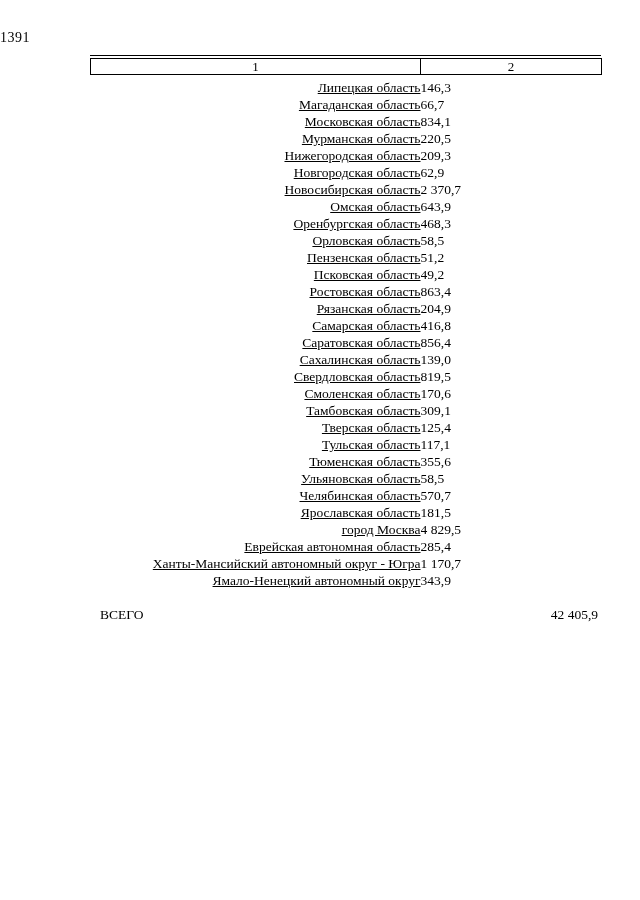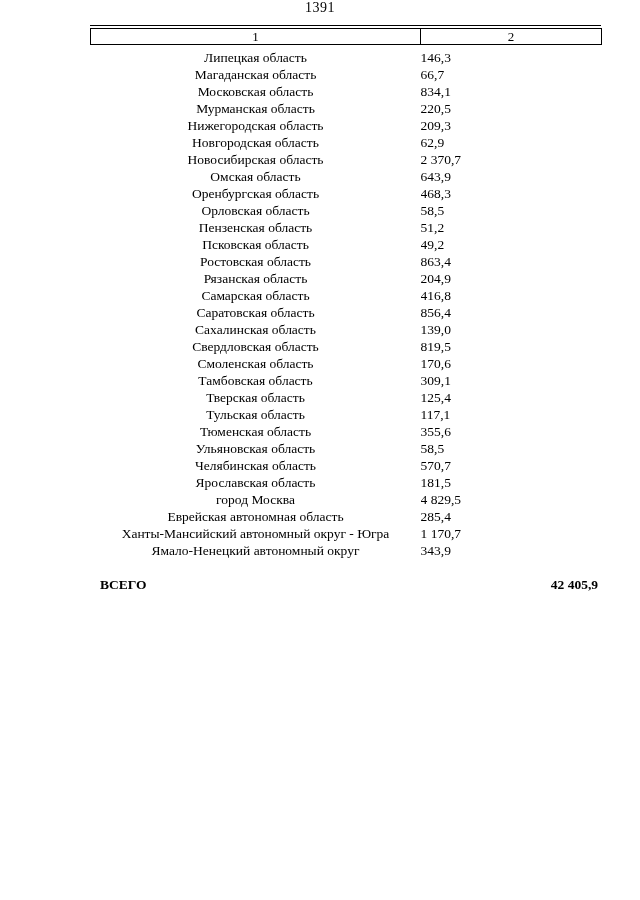--- a/index.html
+++ b/index.html
@@ -10,21 +10,21 @@
     font-family: "Liberation Serif", "DejaVu Serif", serif;
   }
   .page {
     position: relative;
     width: 640px;
     height: 900px;
     background: #ffffff;
     overflow: hidden;
   }
   .page-number {
-    text-align: center;
+    padding-top: 30px;
     font-size: 14px;
     letter-spacing: 0.5px;
   }
   .table-wrap {
     margin: 9px 0 0 90px;
     width: 511px;
     border-top: 1px solid #000000;
     padding-top: 2px;
   }
   table.data-table {
@@ -46,36 +46,37 @@
   }
   table.data-table td {
     padding: 0;
     height: 17px;
     line-height: 17px;
     vertical-align: middle;
     white-space: nowrap;
     overflow: hidden;
   }
   td.cell-name {
-    text-align: center;
+    text-align: right;
     padding-left: 10px;
+    text-decoration: underline;
   }
   td.cell-value {
     padding-right: 3px;
   }
   tbody tr:first-child td {
     padding-top: 4px;
   }
   .total-row {
     margin: 18px 0 0 90px;
     width: 511px;
     display: flex;
     justify-content: space-between;
     font-size: 13.5px;
-    font-weight: bold;
+    font-weight: normal;
   }
   .total-row .total-label { padding-left: 10px; }
   .total-row .total-value { padding-right: 3px; }
 </style>
 </head>
 <body>
 
 <div class="page">
 
   <div class="page-number">1391</div>

